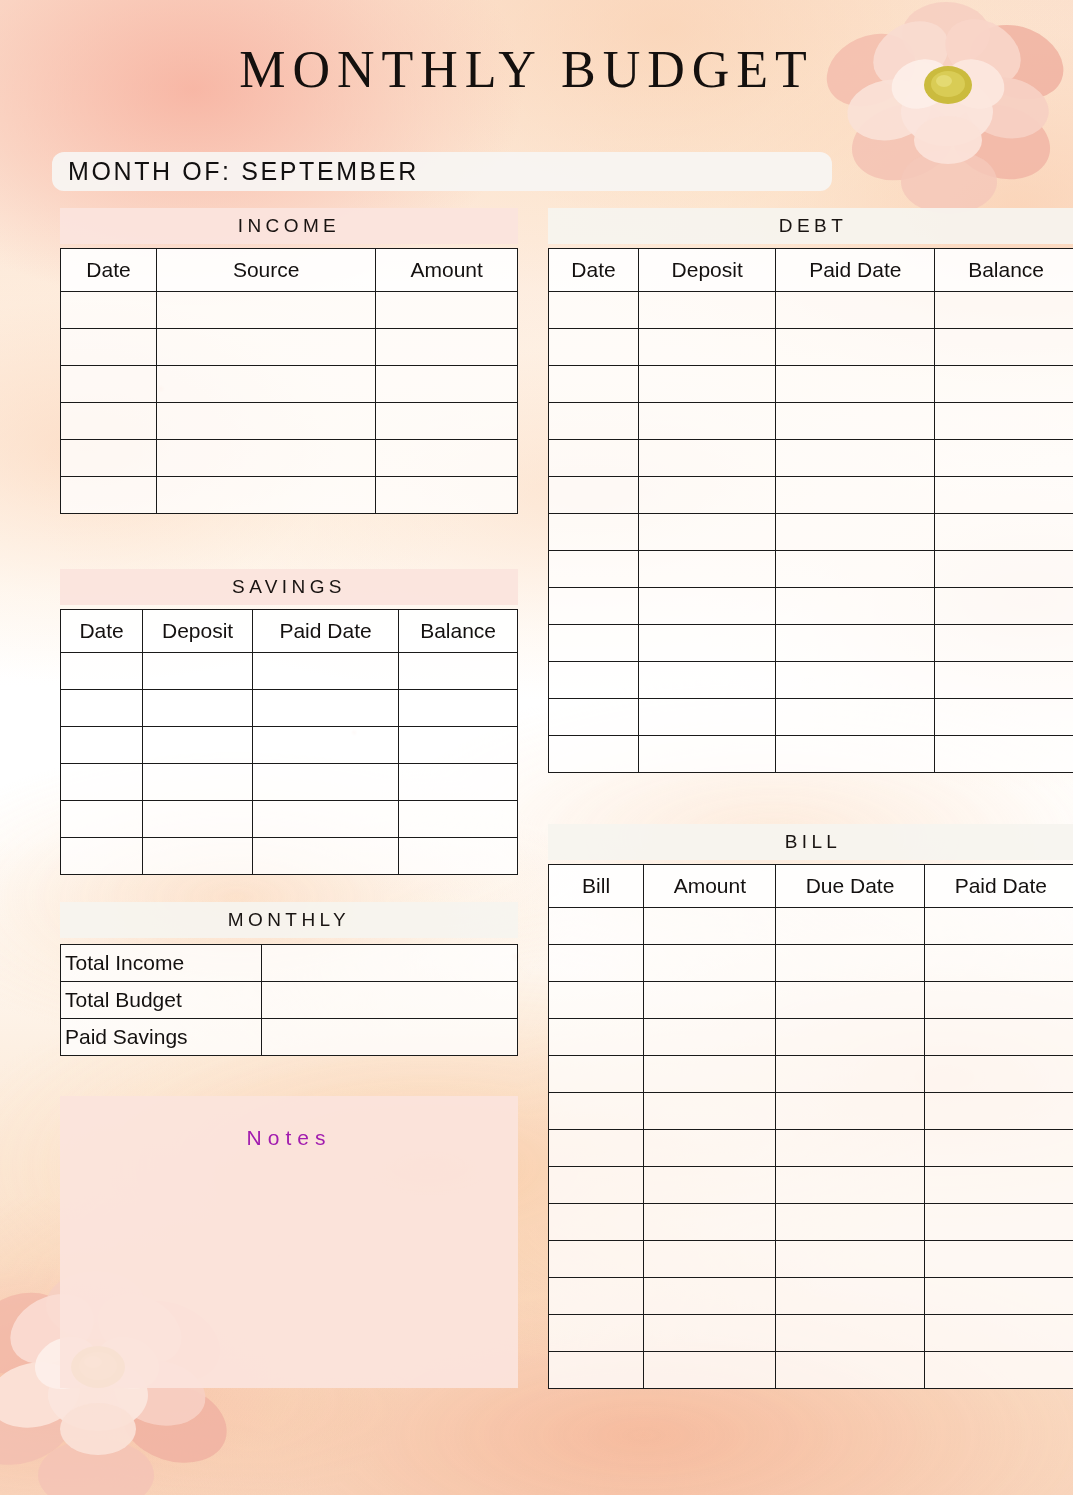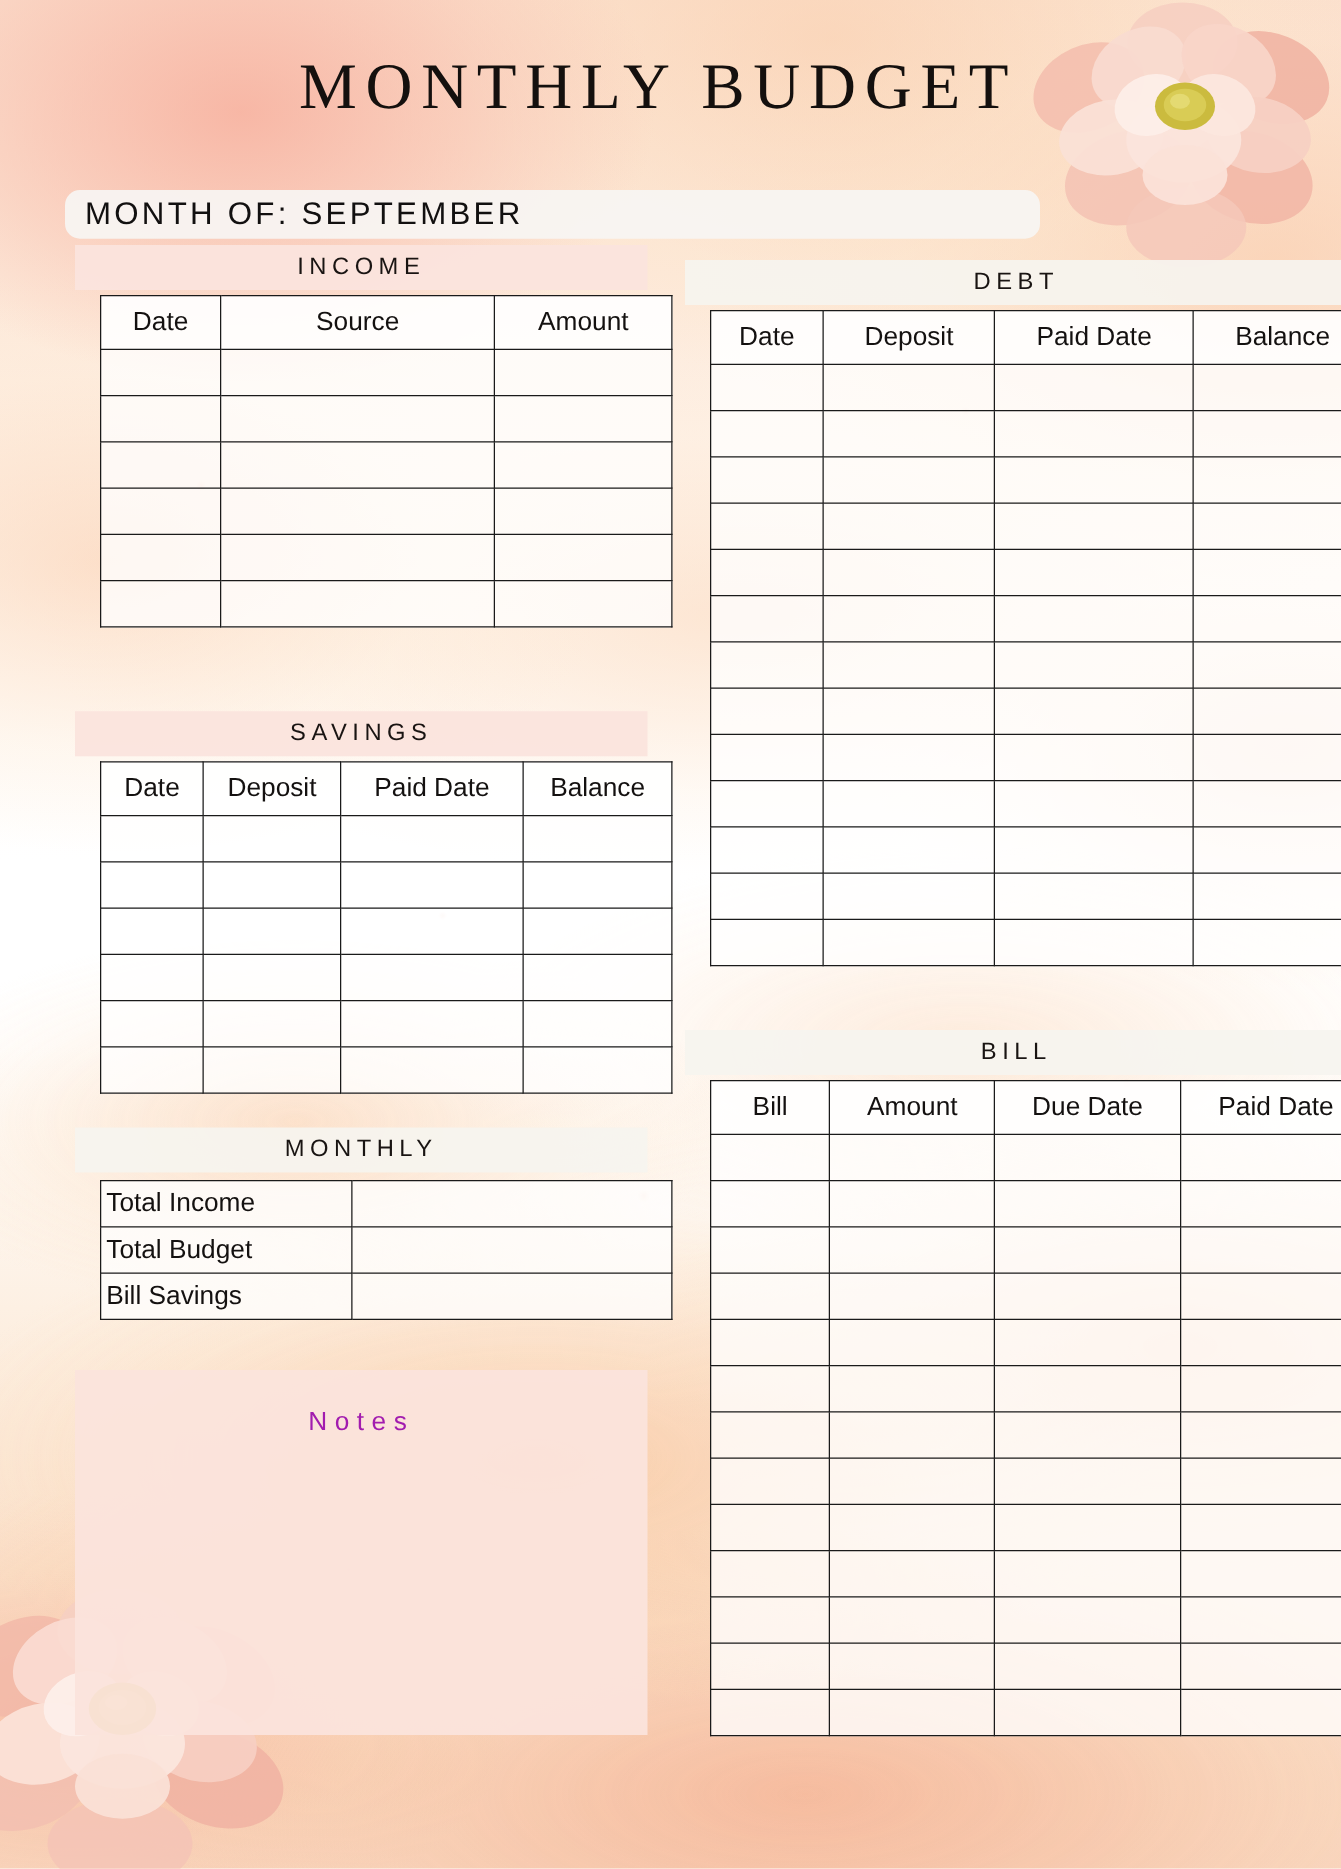--- a/index.html
+++ b/index.html
@@ -102,21 +102,20 @@
     color: #191412;
   }
   .band-pink  { background: rgba(251,228,221,0.95); }
   .band-cream { background: rgba(246,244,239,0.92); }
 
   table.grid {
     border-collapse: collapse;
     width: 100%;
     table-layout: fixed;
     background: rgba(255,255,255,0.62);
-    margin-left: 20px;
   }
   table.grid td, table.grid th {
     border: 1.4px solid #1a1a1a;
     height: 36px;
     padding: 0;
     font-weight: 400;
     background: rgba(255,255,255,0.40);
   }
   table.grid th {
     font-size: 21px;
@@ -222,21 +221,21 @@
   </svg>
 
   <div class="content">
 
     <div class="title">MONTHLY BUDGET</div>
 
     <div class="month-bar">
       <span class="month-bar-text">MONTH OF: SEPTEMBER</span>
     </div>
 
-    <div class="col-left" style="top:196px;">
+    <div class="col-left" style="top:208px;">
       <div class="section-band band-pink">INCOME</div>
       <table class="grid tbl-income">
         <colgroup>
             <col style="width:21%">
             <col style="width:48%">
             <col style="width:31%">
           </colgroup>
         <thead>
             <tr>
           <th>Date</th>
@@ -347,21 +346,21 @@
         <tbody>
           <tr>
             <td class="label">Total Income</td>
             <td></td>
           </tr>
           <tr>
             <td class="label">Total Budget</td>
             <td></td>
           </tr>
           <tr>
-            <td class="label">Bill Savings</td>
+            <td class="label">Paid Savings</td>
             <td></td>
           </tr>
         </tbody>
       </table>
 
       <div class="notes-box">
         <div class="notes-title">Notes</div>
       </div>
     </div>
 

